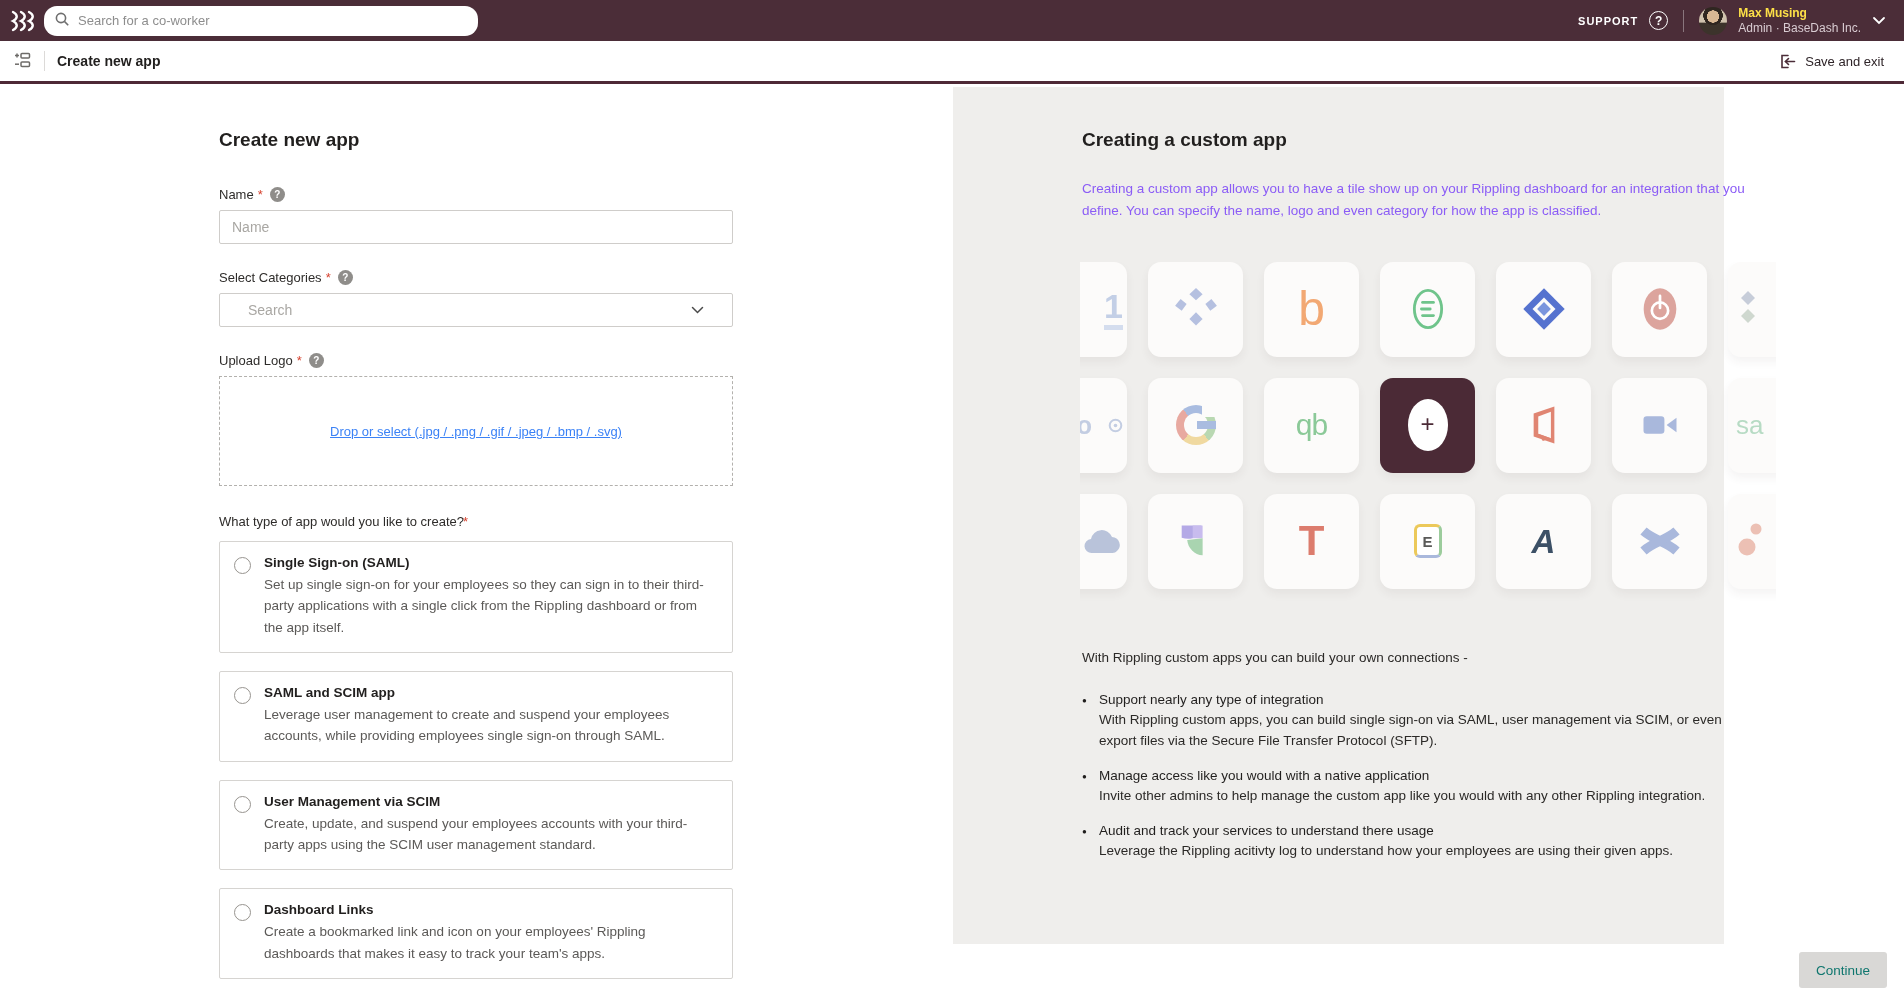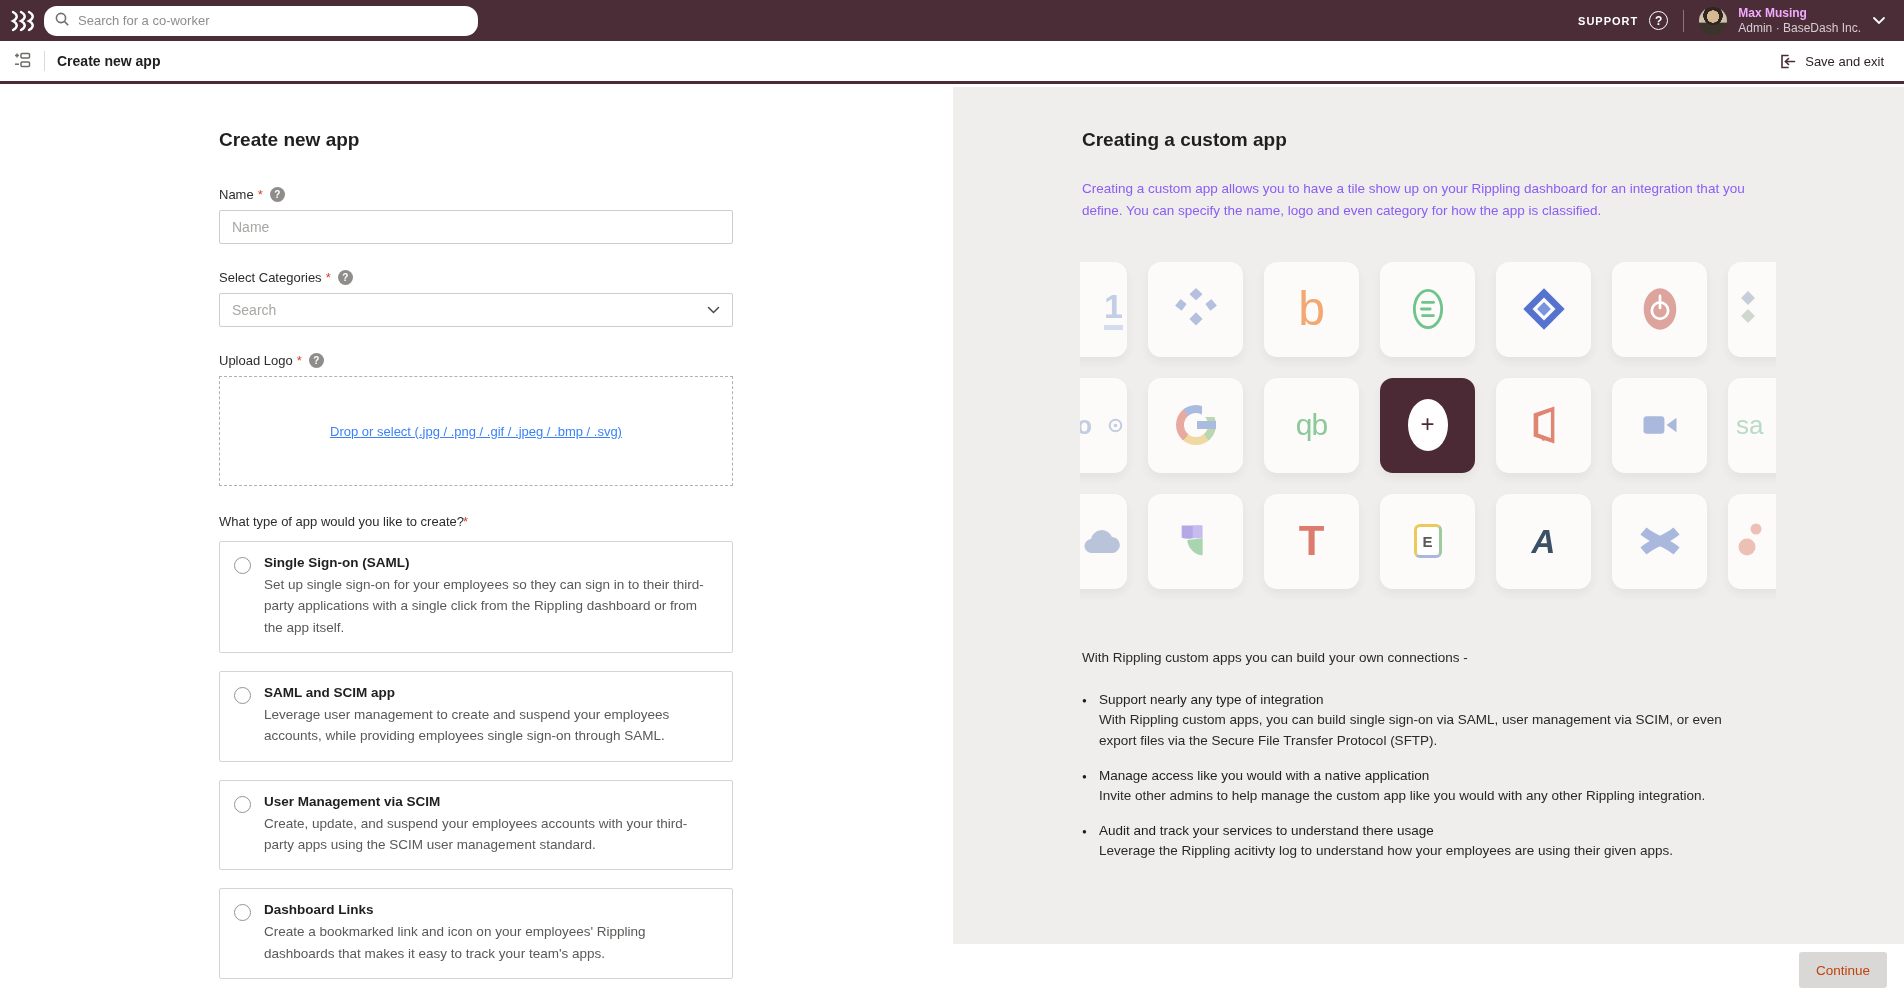--- a/index.html
+++ b/index.html
@@ -36,21 +36,21 @@
   .tb-divider { width:1px; height:22px; background:rgba(255,255,255,0.35); margin:0 4px; }
   .avatar {
     width:28px; height:28px; border-radius:50%;
     background:
       radial-gradient(circle at 50% 34%, #d8b894 0 26%, transparent 27%),
       radial-gradient(circle at 50% 30%, #2f2620 0 40%, transparent 41%),
       linear-gradient(180deg, #cfc2ad 0 55%, #3c332b 56%);
     cursor:pointer; flex-shrink:0;
   }
   .user-meta { line-height:1.25; cursor:pointer; }
-  .user-name { color:#f0abfc; font-size:12px; font-weight:700; }
+  .user-name { color:#fde047; font-size:12px; font-weight:700; }
   .user-role { color:#d9ccd2; font-size:12px; }
   .chev { display:flex; align-items:center; cursor:pointer; }
 
   
   .subbar {
     position:absolute; top:41px; left:0; width:1904px; height:43px; background:#ffffff;
     border-bottom:3px solid #4e2936; display:flex; align-items:center; padding:0 20px 0 12px;
   }
   .subbar-left { display:flex; align-items:center; gap:12px; }
   .list-icon-btn { display:flex; align-items:center; cursor:pointer; }
@@ -72,21 +72,21 @@
     font-size:10px; font-weight:700; display:inline-flex; align-items:center; justify-content:center;
     cursor:pointer;
   }
   .text-input, .select-input {
     width:514px; height:34px; border:1px solid #cfcdca; border-radius:2px; background:#ffffff;
     font-size:14px; padding:0 12px; color:#3a3a3a; outline:none;
     font-family:"Liberation Sans", sans-serif;
   }
   .text-input::placeholder, .select-input input::placeholder { color:#a9a7a3; }
   .mb26 { margin-bottom:26px; }
-  .select-input { display:flex; align-items:center; padding:0; cursor:pointer; }
+  .select-input { display:flex; align-items:center; padding:16px; cursor:pointer; }
   .select-input input { border:none; outline:none; flex:1; font-size:14px; padding:0 12px; background:transparent; font-family:"Liberation Sans", sans-serif; }
   .select-chev { padding-right:12px; display:flex; align-items:center; }
 
   .upload-box {
     width:514px; height:110px; border:1px dashed #b3b1ad; background:#ffffff;
     display:flex; align-items:center; justify-content:center; margin-bottom:28px;
   }
   .upload-link { color:#3b82f6; font-size:13px; text-decoration:underline; cursor:pointer; }
 
   .question-label { font-size:13px; color:#2e2c2a; margin-bottom:12px; display:flex; gap:2px; }
@@ -97,21 +97,21 @@
   }
   .radio {
     width:17px; height:17px; border:1.5px solid #97948f; border-radius:50%; background:#ffffff;
     flex-shrink:0; margin-top:2px; cursor:pointer;
   }
   .opt-title { font-size:13.5px; font-weight:700; color:#211f1e; margin-bottom:4px; }
   .opt-desc { font-size:13.5px; color:#5b5957; line-height:1.58; }
 
   
   .info-panel {
-    position:absolute; top:0; left:953px; width:951px; height:857px; background:#efeeec;
+    position:absolute; top:0; left:953px; width:771px; height:857px; background:#efeeec;
     padding:42px 0 0 129px;
   }
   .info-h1 { font-size:19px; font-weight:700; color:#211f1e; margin-bottom:27px; }
   .info-intro { width:676px; font-size:13.5px; line-height:1.62; color:#8b5cf6; margin-bottom:40px; }
 
   .tile-viewport { width:696px; overflow:hidden; margin-left:-2px; }
   .tile-row { display:flex; gap:21px; width:791px; margin-left:-48px; margin-bottom:21px; }
   .tile {
     width:95px; height:95px; background:#fcfbfa; border-radius:13px; flex-shrink:0;
     box-shadow:0 5px 10px rgba(60,50,45,0.06);
@@ -151,21 +151,21 @@
 
   .conn-line { width:676px; font-size:13.5px; color:#2b2927; margin:40px 0 27px 0; }
   .bullet { position:relative; width:680px; padding-left:17px; margin-bottom:16px; }
   .bullet::before { content:"●"; position:absolute; left:0; top:4px; font-size:8px; color:#1f1d1c; }
   .bullet-title { font-size:13.5px; font-weight:400; color:#211f1e; margin-bottom:2px; }
   .bullet-body { font-size:13.5px; color:#2b2927; line-height:1.6; }
 
   
   .continue-btn {
     position:absolute; top:952px; right:17px; height:36px; padding:0 17px;
-    background:#d9d8d6; border:none; border-radius:3px; font-size:13.5px; color:#c2410c;
+    background:#d9d8d6; border:none; border-radius:3px; font-size:13.5px; color:#0f766e;
     font-family:"Liberation Sans", sans-serif; cursor:pointer;
   }
 </style>
 </head>
 <body>
 
 <header class="topbar">
   <div class="logo">
     <svg width="26" height="22" viewBox="0 0 26 22" fill="none" stroke="#ffffff" stroke-width="2.4" stroke-linecap="round">
       <path d="M4,2 c5,2.5 5,6.5 0,9 c5,2.5 5,6.5 0,9"></path>

